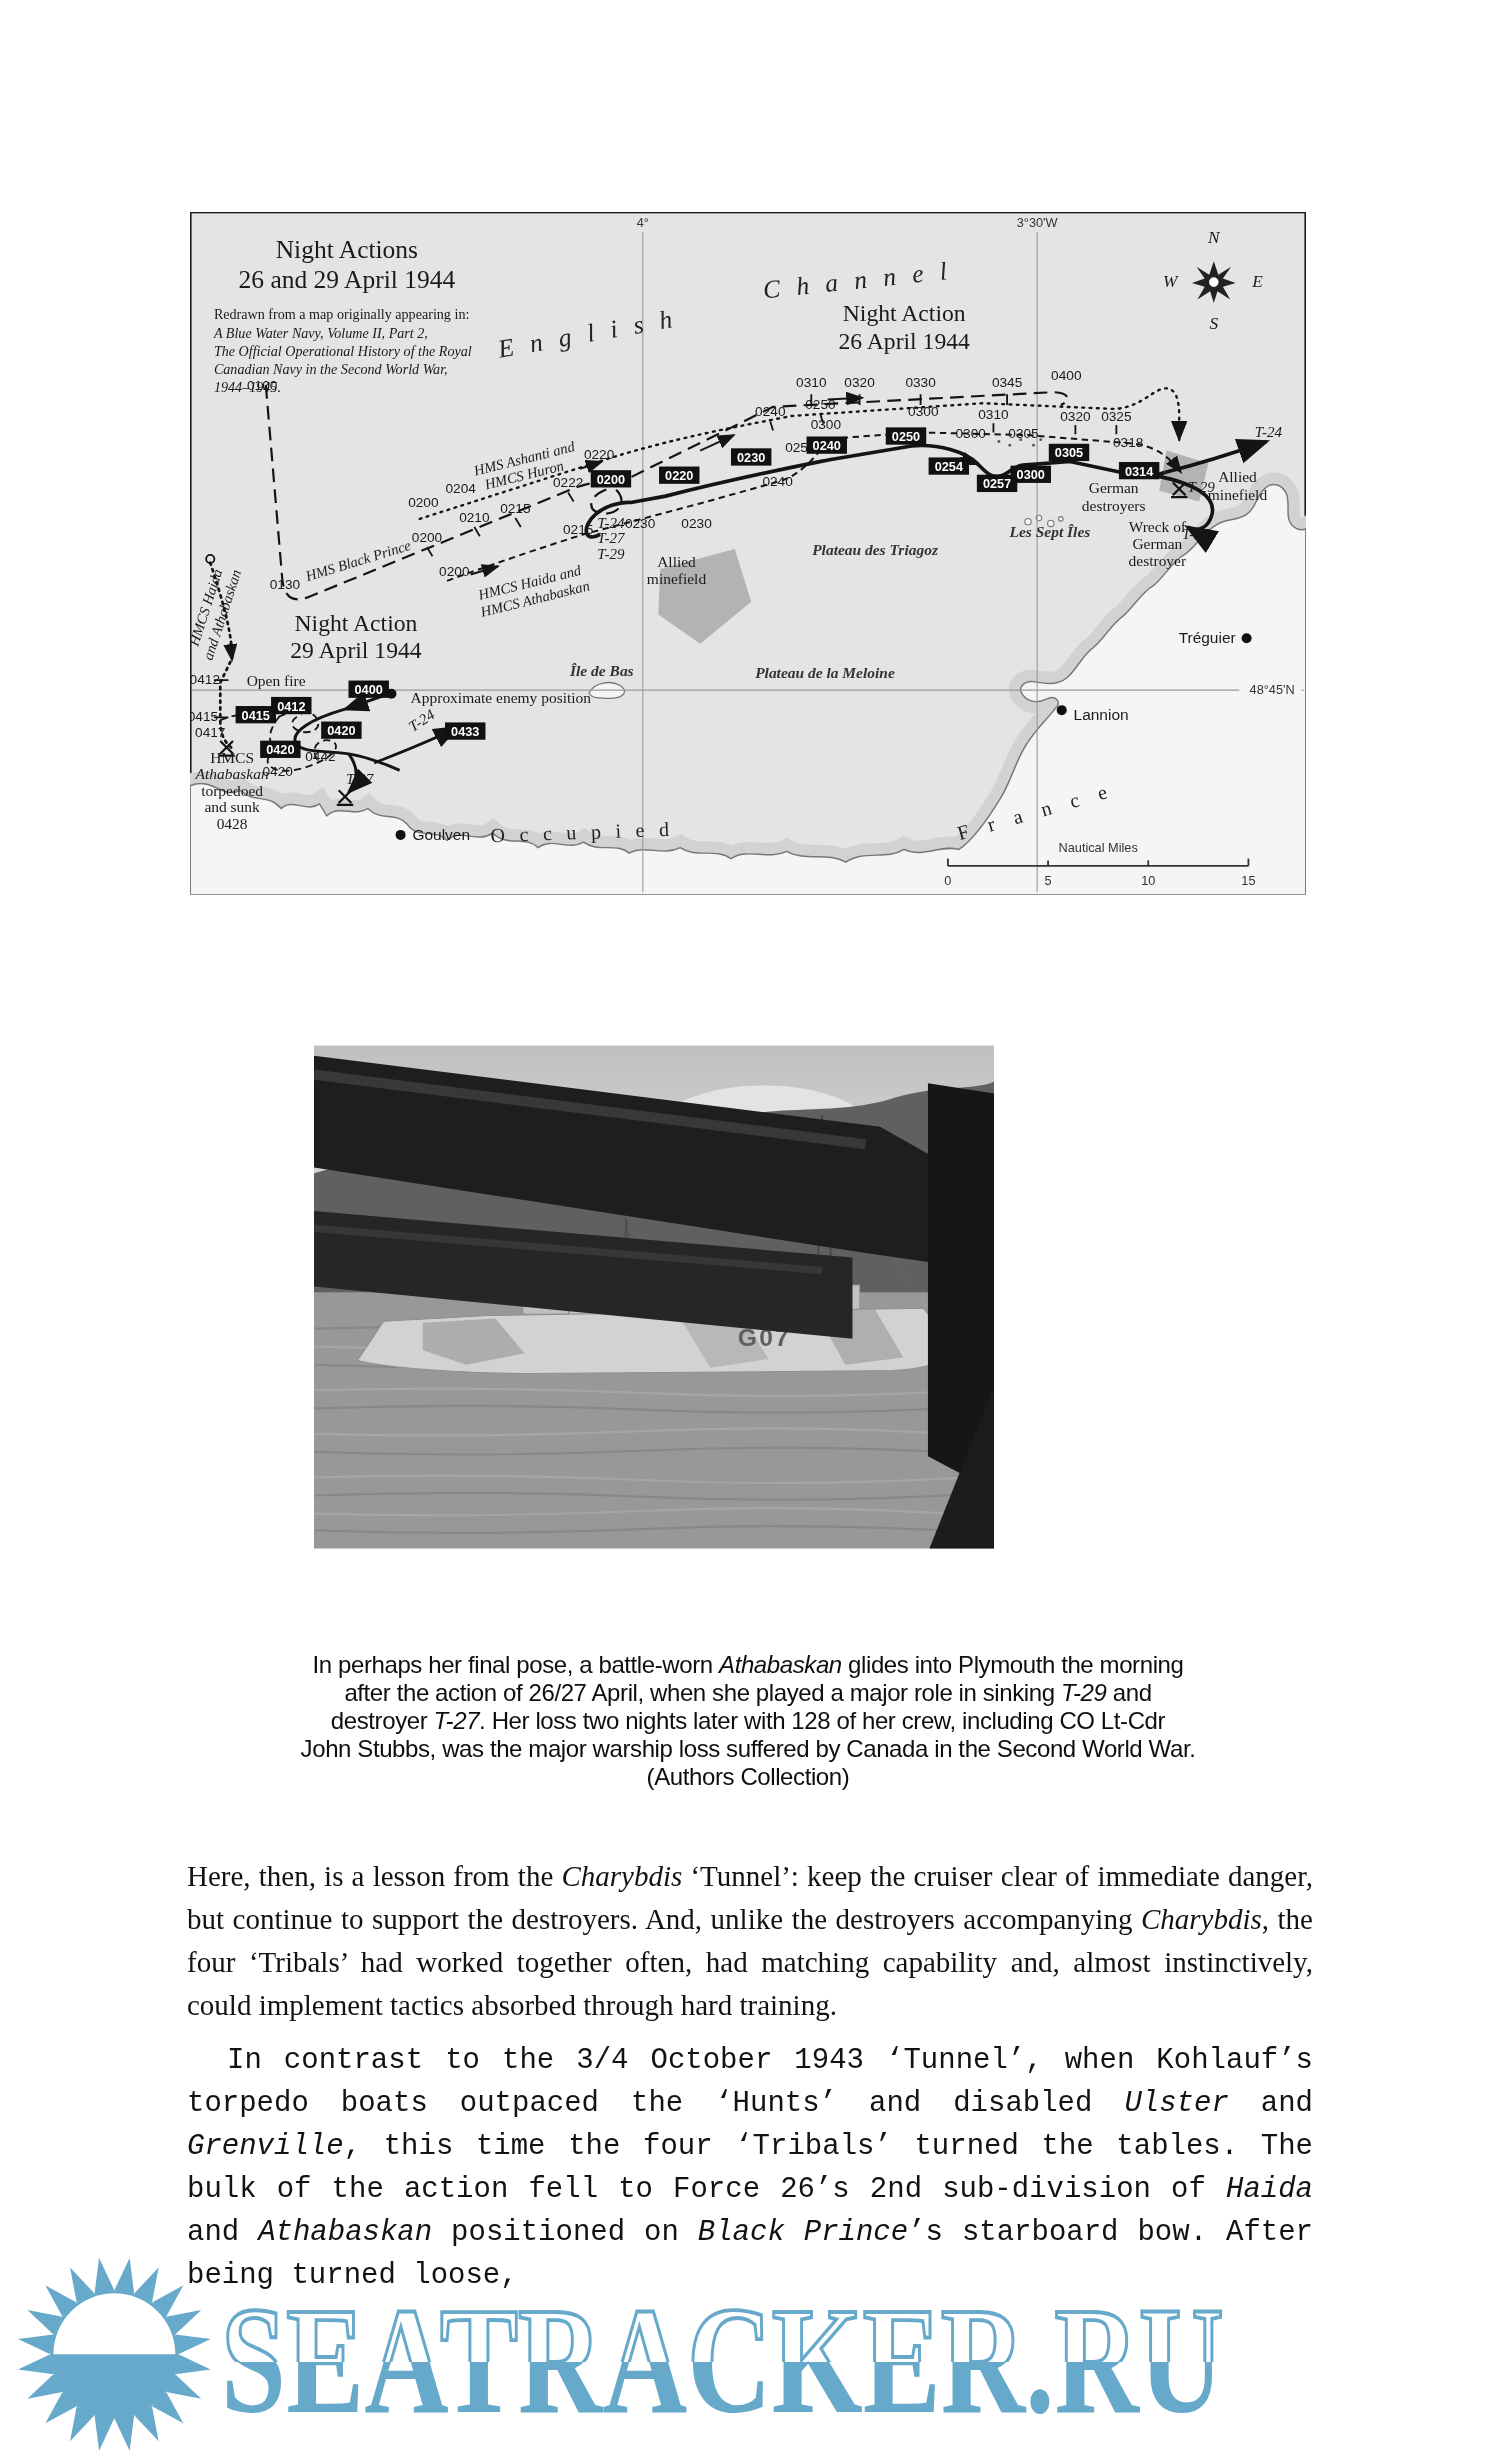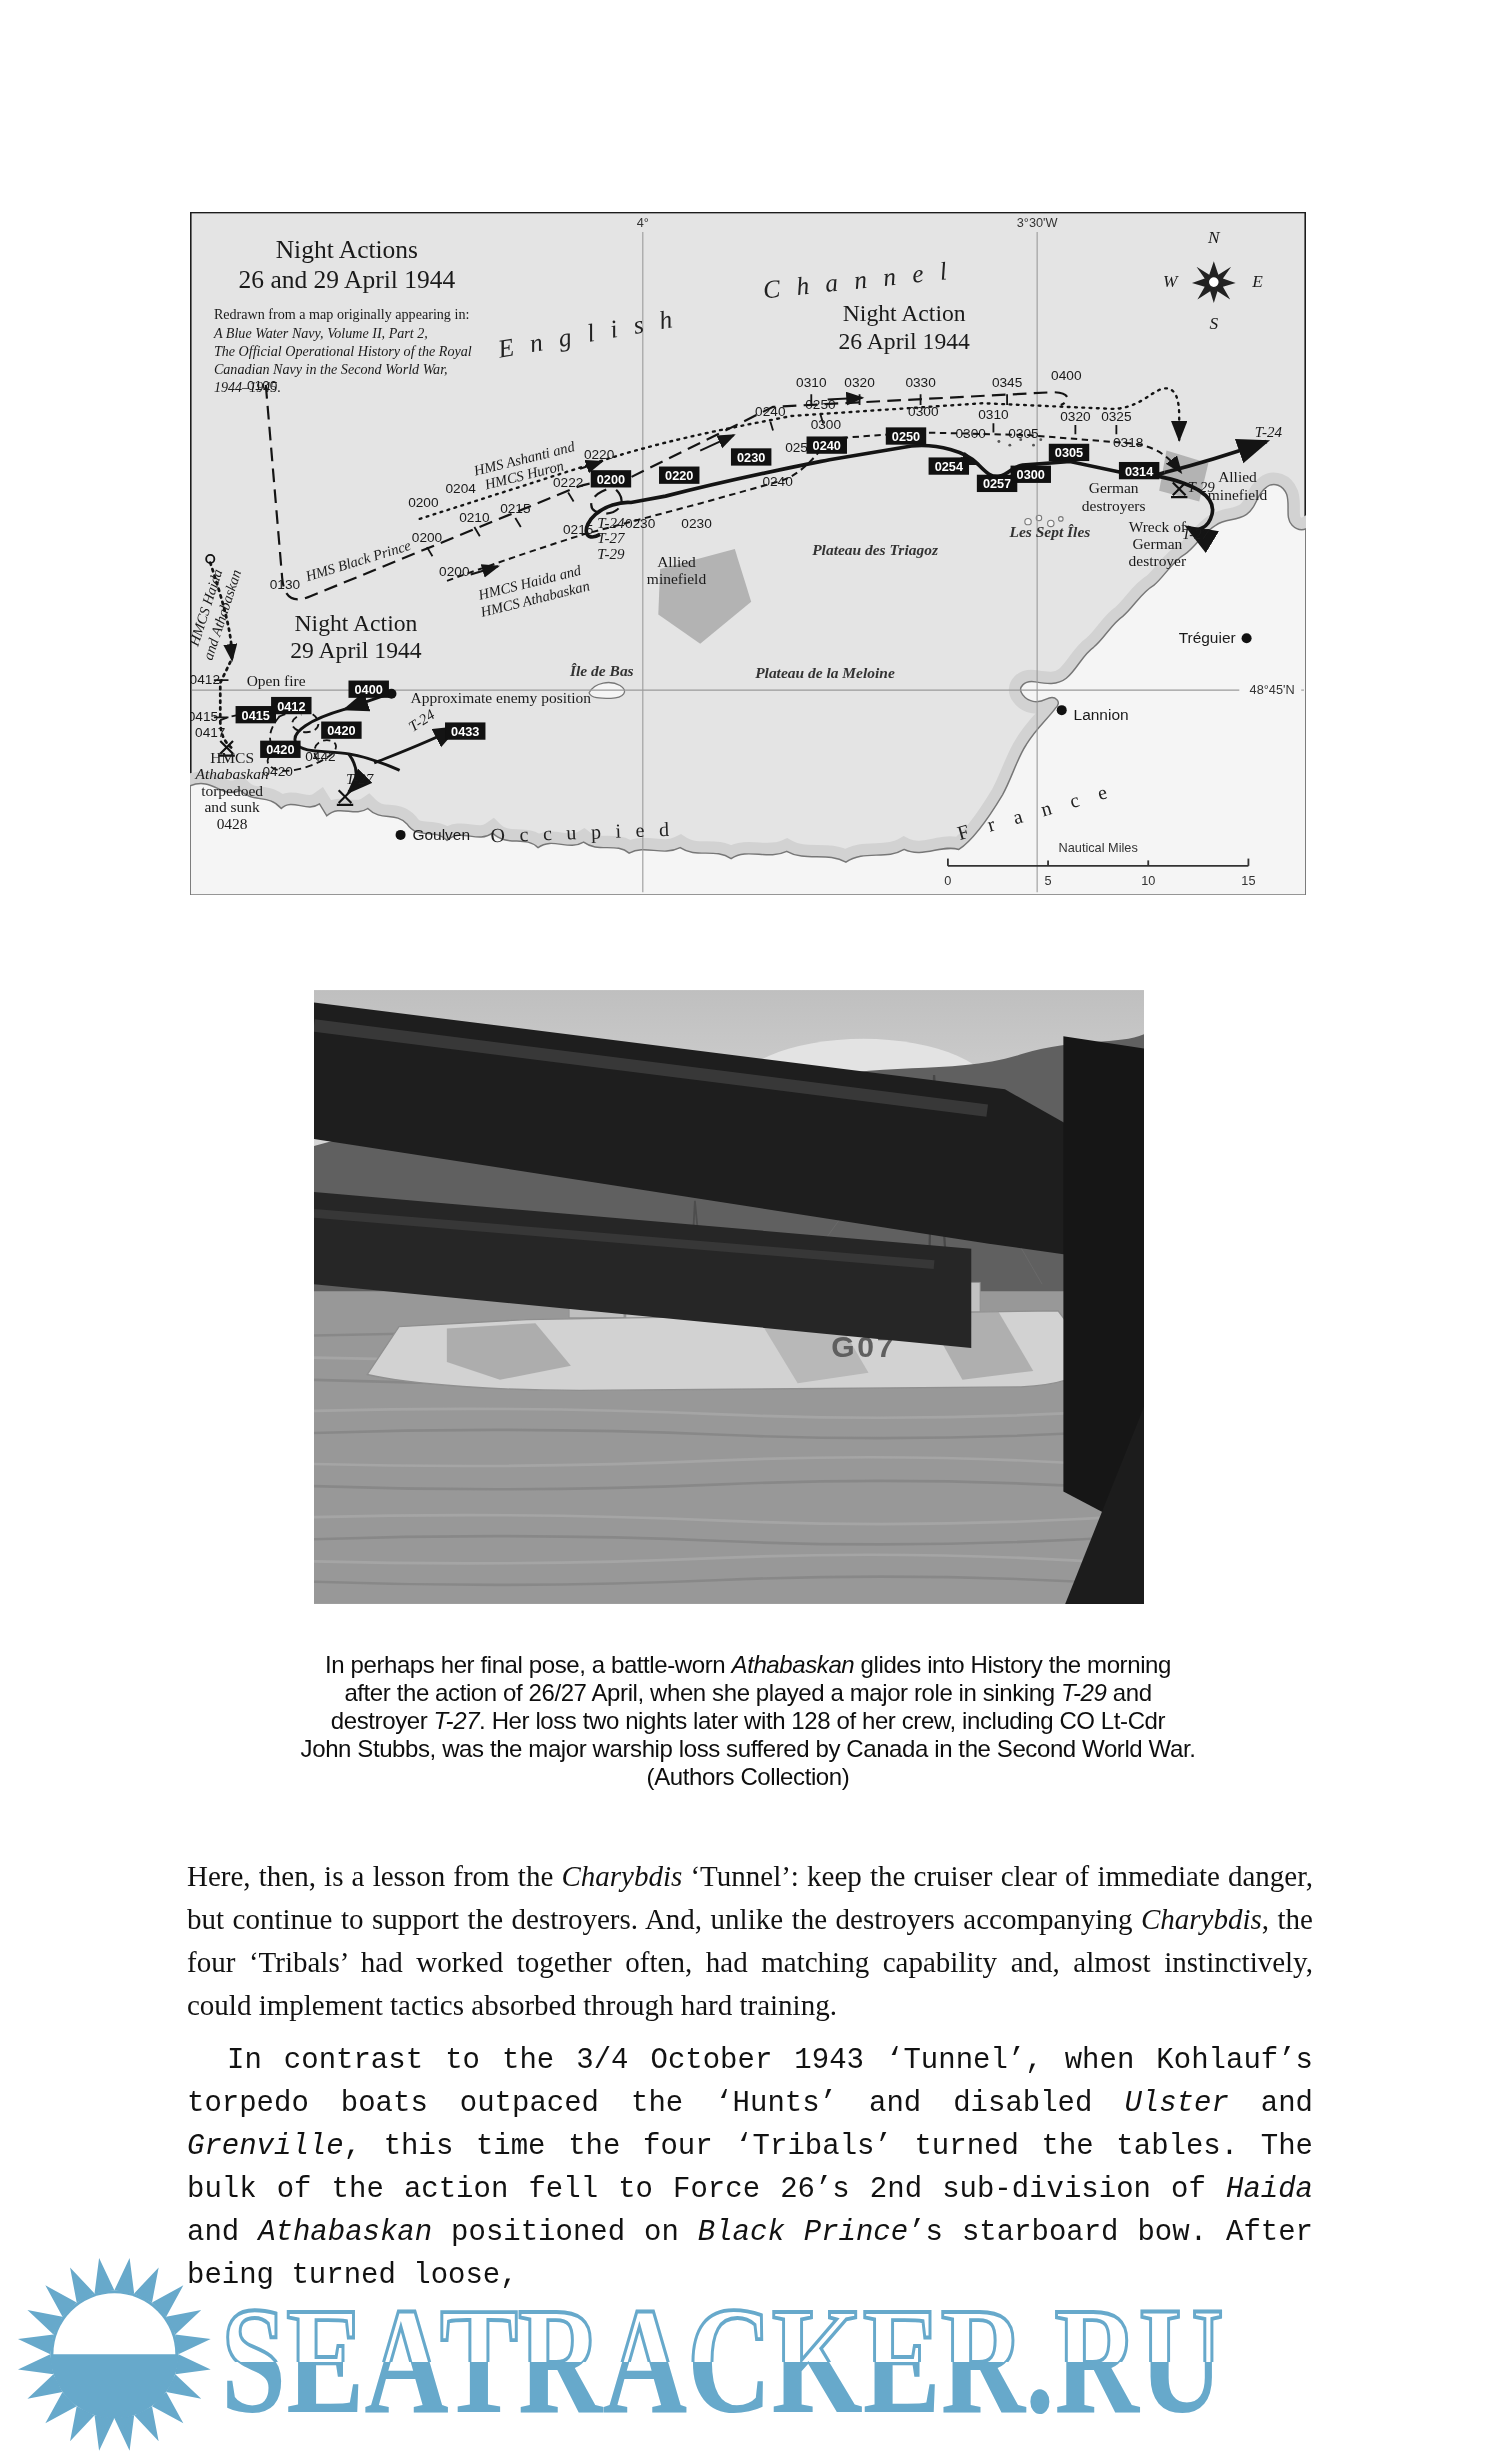--- a/index.html
+++ b/index.html
@@ -31,21 +31,21 @@
   .t-ash{stroke-width:2.6;stroke-dasharray:2 6;stroke-linecap:round;}
   .t-hd{stroke-width:2.2;stroke-dasharray:7 5;}
   .t-ger{stroke-width:4;}
   .t-hd29{stroke-width:3;stroke-dasharray:2.5 5;stroke-linecap:round;}
   .t-loop{stroke-width:2;stroke-dasharray:8 5;}
   .t-en{stroke-width:3.2;}
   .t-arrow{stroke-width:2.2;}
   .t-tick{stroke-width:2;}
 
   
-  .photo{position:absolute;left:314px;top:981px;width:830px;height:632px;}
+  .photo{position:absolute;left:314px;top:981px;width:680px;height:632px;}
   .photo svg{width:100%;height:100%;display:block;}
   .pennant{font:700 34px "Liberation Sans",sans-serif;fill:#5f5f5f;letter-spacing:3px;}
 
   
   .caption{position:absolute;left:175px;top:1651px;width:1146px;text-align:center;
            font:24px/28px "Liberation Sans","DejaVu Sans",sans-serif;letter-spacing:-0.4px;color:#0e0e0e;}
   .caption i{font-style:italic;}
 
   
   .bodytext{position:absolute;left:175px;top:1843px;width:1150px;
@@ -575,21 +575,21 @@
         <path d="M0,252 L700,310" stroke="#484848" stroke-width="10" opacity="0.5" fill="none"></path>
       </g>
       <g>
         <path d="M846,52 L937,66 L937,614 L846,566 Z" fill="#161616"></path>
         <path d="M937,470 L937,693 L848,693 Z" fill="#1c1c1c"></path>
       </g>
     </svg>
   </div>
 
   <div class="caption">
-    <div><span>In perhaps her final pose, a battle-worn </span><i>Athabaskan</i><span> glides into History the morning</span></div>
+    <div><span>In perhaps her final pose, a battle-worn </span><i>Athabaskan</i><span> glides into Plymouth the morning</span></div>
     <div><span>after the action of 26/27 April, when she played a major role in sinking </span><i>T-29</i><span> and</span></div>
     <div><span>destroyer </span><i>T-27</i><span>. Her loss two nights later with 128 of her crew, including CO Lt-Cdr</span></div>
     <div><span>John Stubbs, was the major warship loss suffered by Canada in the Second World War.</span></div>
     <div><span>(Authors Collection)</span></div>
   </div>
 
   <div class="bodytext">
     <p><span>Here, then, is a lesson from the </span><i>Charybdis</i><span> ‘Tunnel’: keep the cruiser clear of immediate danger, but continue to support the destroyers. And, unlike the destroyers accompanying </span><i>Charybdis</i><span>, the four ‘Tribals’ had worked together often, had matching capability and, almost instinctively, could implement tactics absorbed through hard training.</span></p>
     <p class="indent"><span>In contrast to the 3/4 October 1943 ‘Tunnel’, when Kohlauf’s torpedo boats outpaced the ‘Hunts’ and disabled </span><i>Ulster</i><span> and </span><i>Grenville</i><span>, this time the four ‘Tribals’ turned the tables. The bulk of the action fell to Force 26’s 2nd sub-division of </span><i>Haida</i><span> and </span><i>Athabaskan</i><span> positioned on </span><i>Black Prince</i><span>’s starboard bow. After being turned loose,</span></p>
   </div>

